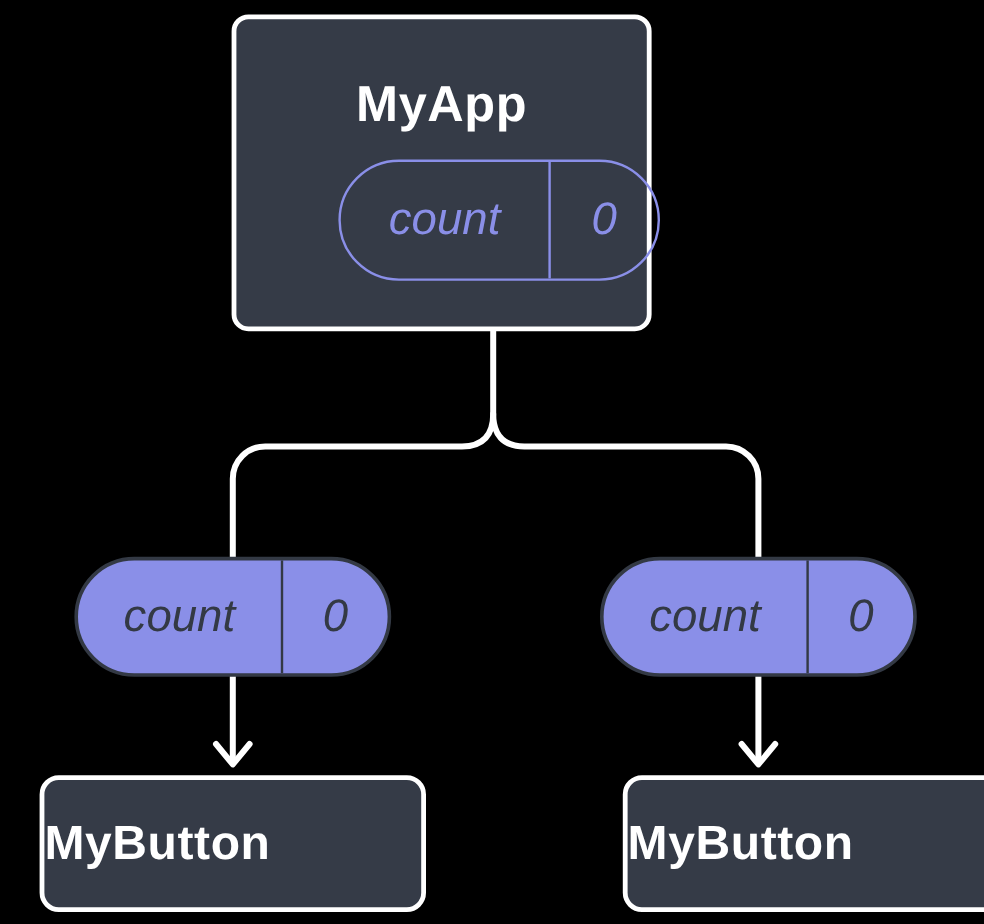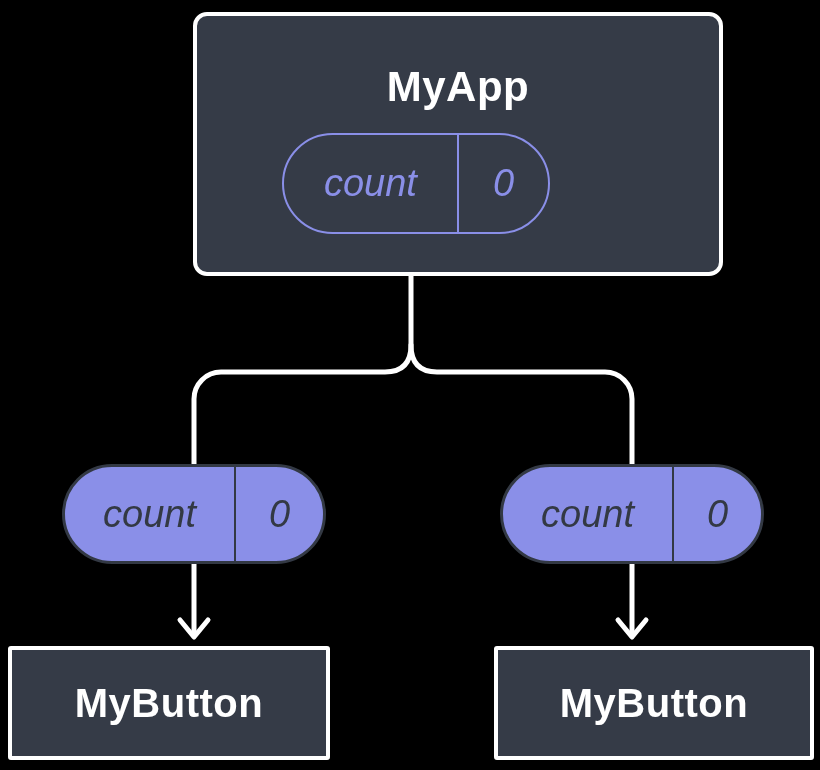--- a/index.html
+++ b/index.html
@@ -29,38 +29,38 @@
     stroke-linejoin: round;
   }
 
   .node {
     position: absolute;
     z-index: 2;
     background: var(--node-fill);
     border: 4px solid var(--node-border);
     border-radius: 14px;
   }
-  .node-root { left: 193px; top: 12px; width: 530px; height: 264px; }
+  .node-root { left: 193px; top: 12px; width: 350px; height: 264px; }
   .node-title {
     position: absolute;
     left: 0; right: 0;
     text-align: center;
     color: var(--node-title);
     font-weight: bold;
     font-size: 42px;
     line-height: 46px;
     letter-spacing: 0.5px;
   }
   .node-root .node-title { top: 48px; }
 
   .node-leaf {
-    border-radius: 3px;
+    border-radius: 16px;
     display: flex;
     align-items: center;
-    justify-content: center;
+    margin-left: 25px;
   }
   .node-leaf .node-title {
     position: static;
     font-size: 40px;
     line-height: 44px;
   }
   .node-leaf-left  { left: 8px;   top: 646px; width: 322px; height: 114px; }
   .node-leaf-right { left: 494px; top: 646px; width: 320px; height: 114px; }
 
   .pill {

